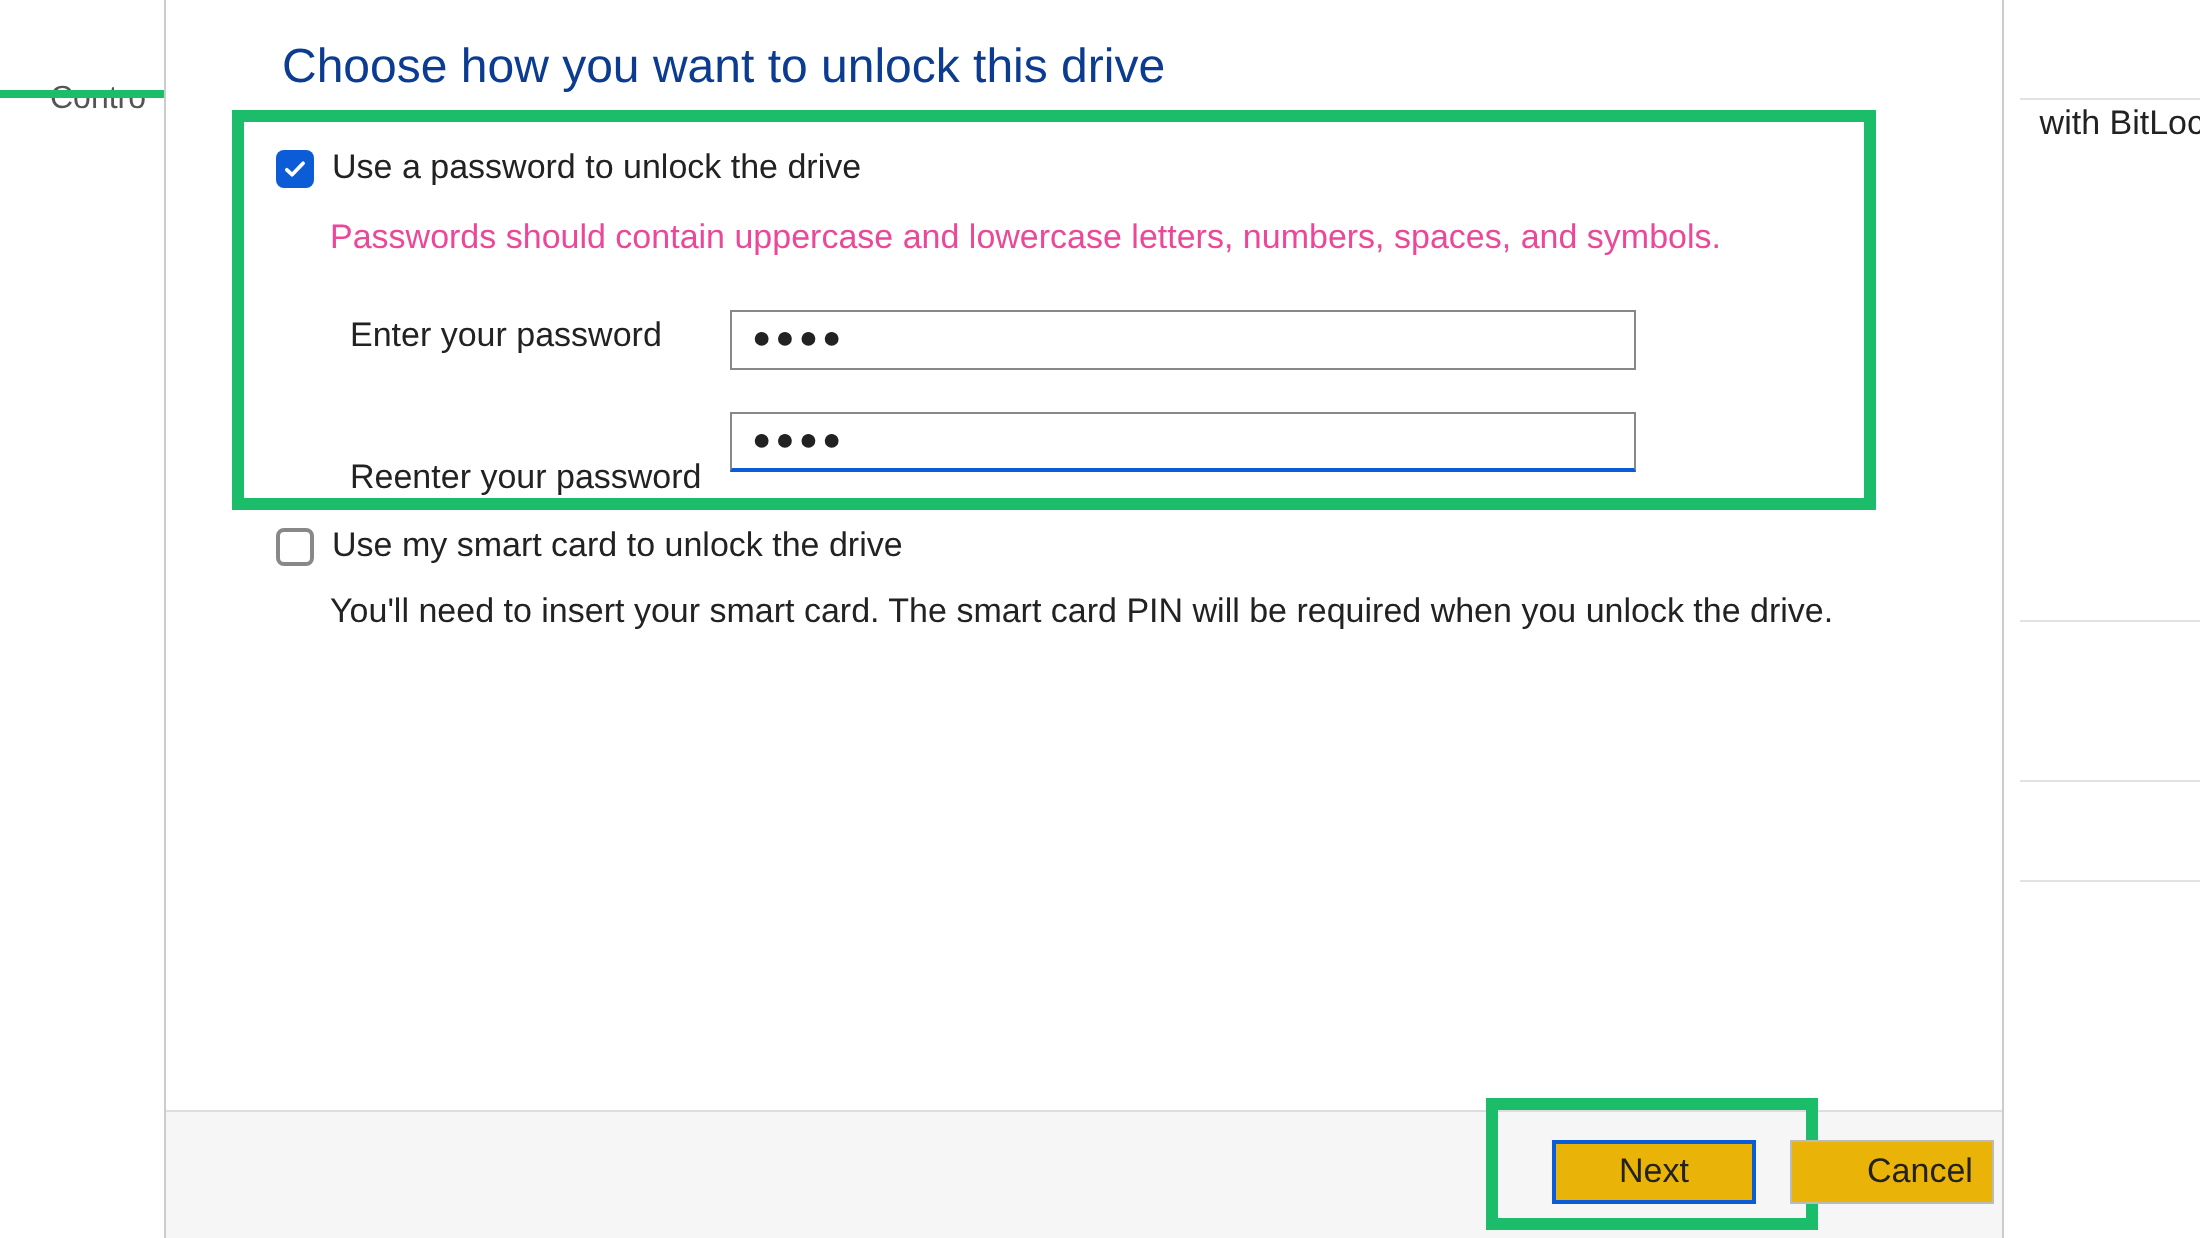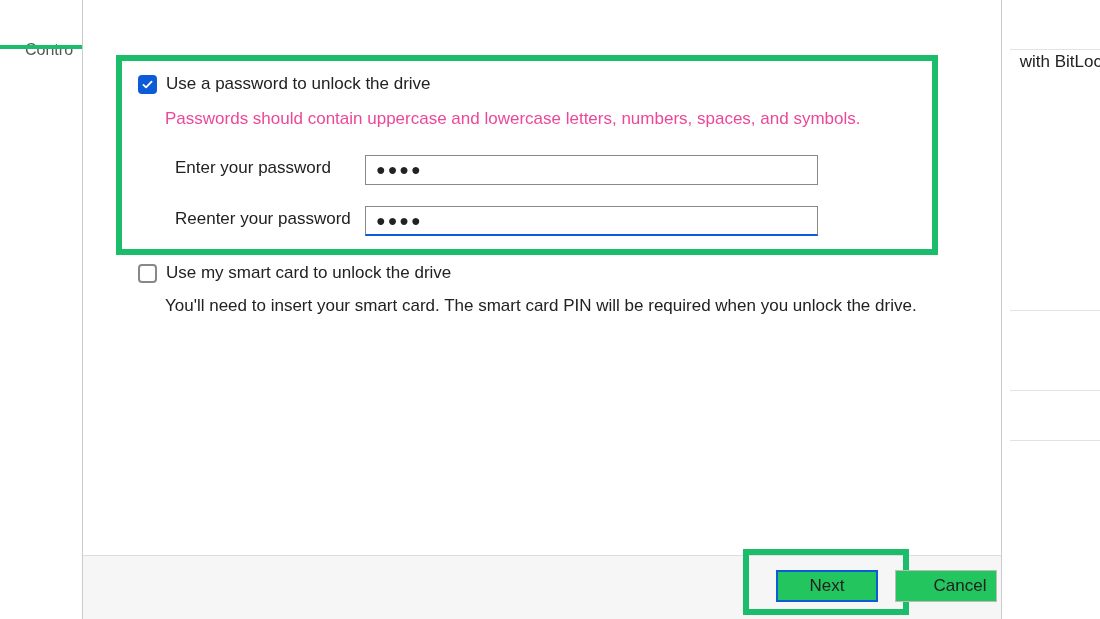--- a/index.html
+++ b/index.html
@@ -93,21 +93,21 @@
       position: absolute;
       left: 82px;
       top: 109px;
       font-size: 17px;
       color: #ec4899;
     }
     .pw-row { position: absolute; display: flex; align-items: center; }
     .pw-row1 { left: 92px; top: 158px; }
     .pw-row2 { left: 92px; top: 209px; }
     .pw-label { font-size: 17px; color: #222; width: 190px; }
-    .pw-label2 { width: 190px; }
+    .pw-label2 { width: 190px; margin-top: 20px; }
     .pw-input {
       position: absolute;
       left: 282px;
       width: 453px;
       height: 30px;
       background: #fff;
       border: 1px solid #888;
       padding: 0 10px;
       display: flex;
       align-items: center;
@@ -150,21 +150,21 @@
       left: 660px;
       top: 549px;
       width: 166px;
       height: 66px;
       border: 6px solid #1bbd6a;
     }
     .btn {
       position: absolute;
       width: 102px;
       height: 32px;
-      background: #22c55e;
+      background: #eab308;
       border: 1px solid #bbb;
       display: flex;
       align-items: center;
       justify-content: center;
       font-size: 17px;
       color: #222;
       cursor: pointer;
     }
     .btn-next {
       left: 693px;
@@ -183,20 +183,21 @@
 <div class="bg-contro">Contro</div>
 <div class="green-underline"></div>
 <div class="bg-bitlock">with BitLoc</div>
 <div class="bg-hline1"></div>
 <div class="bg-hline2"></div>
 <div class="bg-hline3"></div>
 <div class="bg-hline4"></div>
 
 <div class="dialog">
 
+  <div class="title">Choose how you want to unlock this drive</div>
 
   <div class="green-box"></div>
 
   <div class="opt1">
     <div class="chk checked">
       <svg viewBox="0 0 16 16">
           <path d="M3 8.5 L6.2 11.5 L13 4.5" stroke="#fff" stroke-width="2.3" fill="none" stroke-linecap="round" stroke-linejoin="round"></path>
         </svg>
     </div>
     <span class="opt1-label">Use a password to unlock the drive</span>

